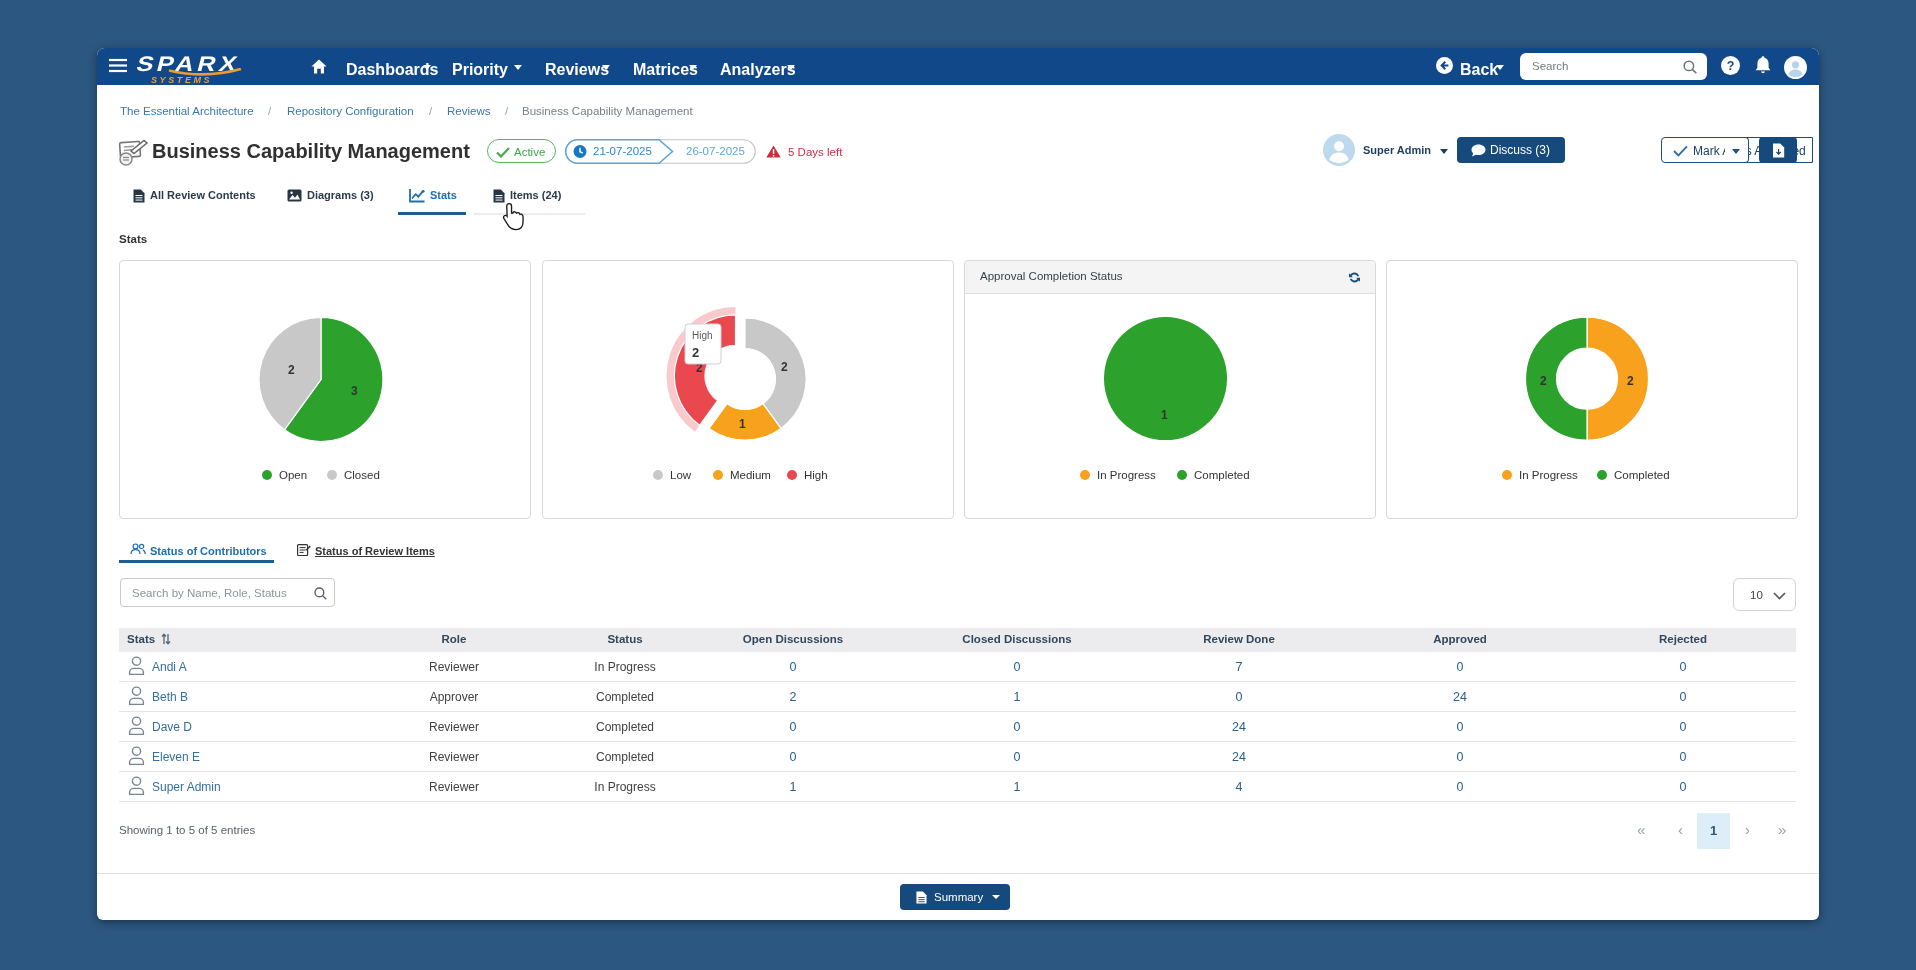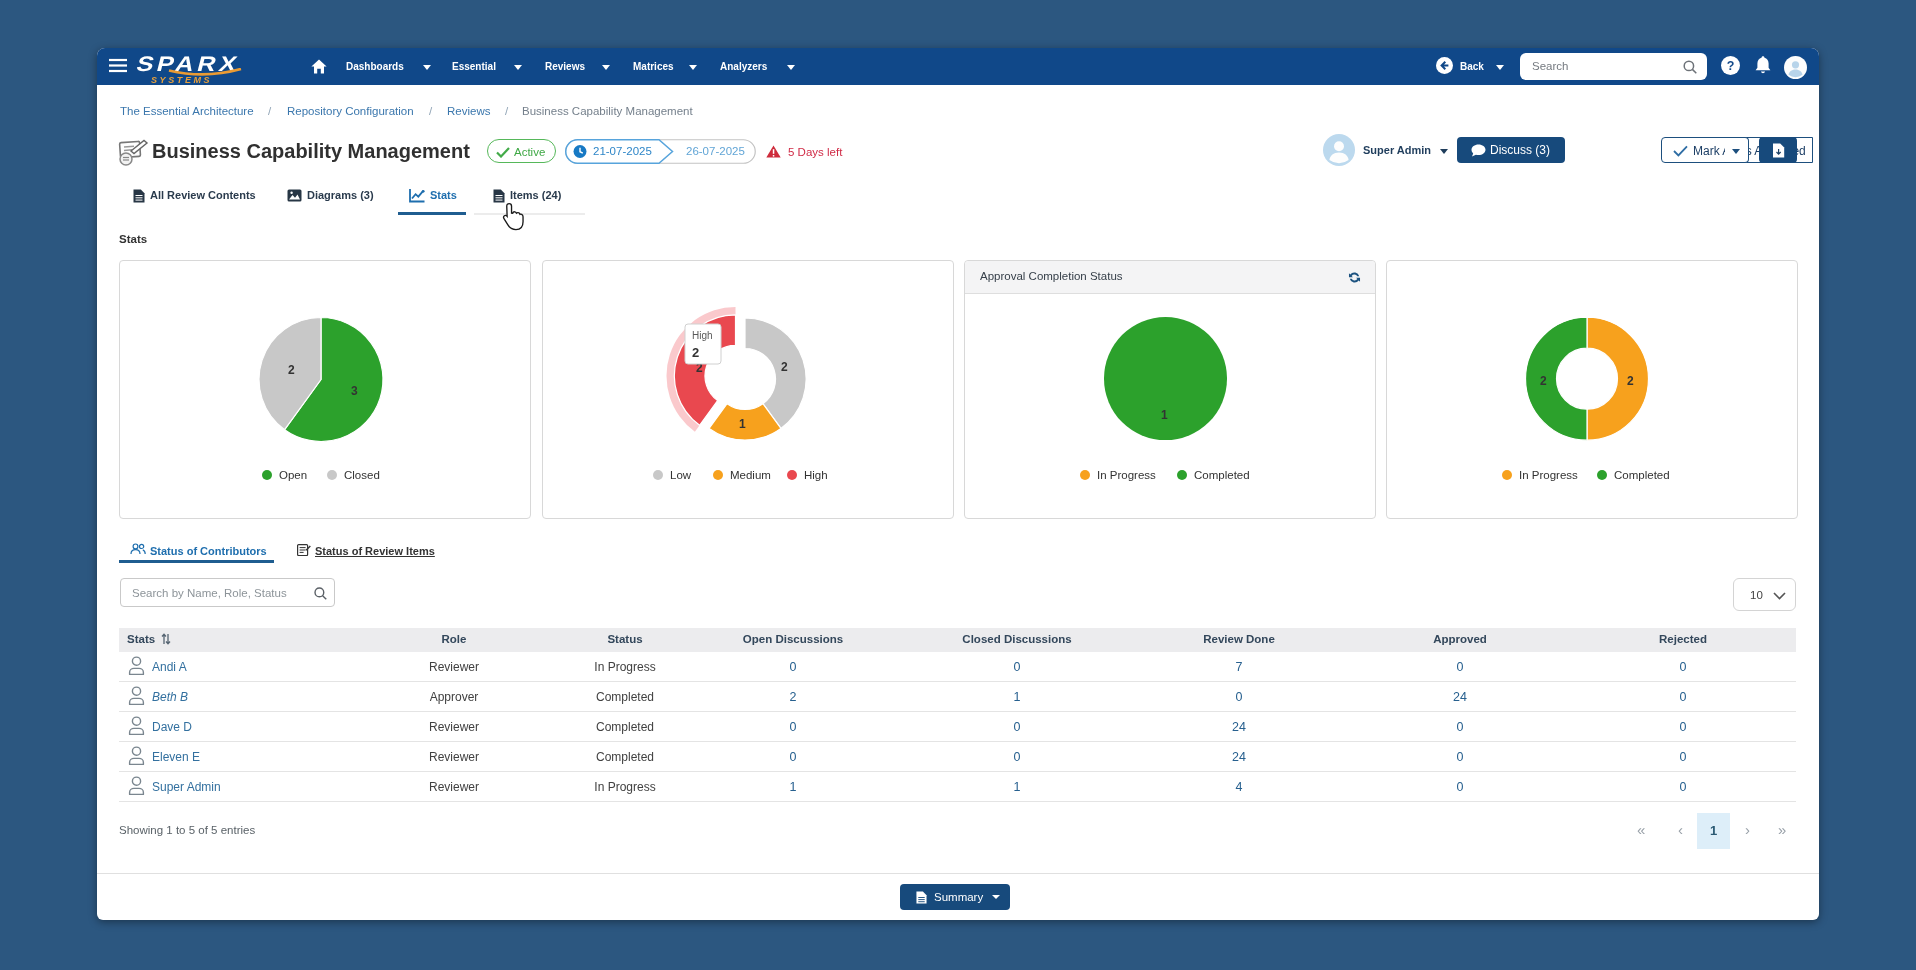--- a/index.html
+++ b/index.html
@@ -2,21 +2,21 @@
 <html><head>
 <meta charset="utf-8">
 <style>
   * { margin:0; padding:0; box-sizing:border-box; }
   html,body { width:1916px; height:970px; background:#2c5780; font-family:"Liberation Sans",sans-serif; overflow:hidden; }
   .abs { position:absolute; }
   #win { position:absolute; left:97px; top:48px; width:1722px; height:872px; background:#fff; border-radius:8px 8px 6px 6px; box-shadow:0 2px 8px rgba(0,0,0,0.4); }
 
   
   #nav { position:absolute; left:0; top:0; width:1722px; height:37px; background:#104889; border-radius:8px 8px 0 0; }
-  .navtxt { position:absolute; color:#fff; font-size:10px; font-weight:bold; top:13px; }
+  .navtxt { position:absolute; color:#fff; font-size:16px; font-weight:bold; top:13px; }
   .caret-w { position:absolute; top:17px; width:0; height:0; border-left:4px solid transparent; border-right:4px solid transparent; border-top:5px solid #fff; }
 
   
   .crumb { position:absolute; top:57px; font-size:11.5px; color:#3b77ad; }
   .crumb-sep { color:#8fa3b5; }
   .crumb-last { color:#75808c; }
 
   
   #title { position:absolute; left:55px; top:92px; font-size:20px; font-weight:bold; color:#303030; }
   #chip-active { position:absolute; left:390px; top:91px; width:69px; height:24px; border:1.5px solid #56b85a; border-radius:12px; background:#fff; }
@@ -81,21 +81,21 @@
       <svg class="abs" style="left:27px; top:16px;" width="76" height="9" viewBox="0 0 76 9">
           <path d="M2 2.5 Q 38 11 74 1" fill="none" stroke="#eb9b33" stroke-width="2.8"></path>
         </svg>
       <span class="abs" style="left:11px; top:23px; font-size:9px; font-style:italic; font-weight:bold; color:#e8a03c; letter-spacing:2.6px;">SYSTEMS</span>
     </div>
     <svg class="abs" style="left:214px; top:11px;" width="16" height="15" viewBox="0 0 16 15">
         <path d="M8 0.5 L15.6 7.5 L13 7.5 L13 14.5 L9.8 14.5 L9.8 9.7 L6.2 9.7 L6.2 14.5 L3 14.5 L3 7.5 L0.4 7.5 Z" fill="#fff"></path>
       </svg>
     <span class="navtxt" style="left:249px;">Dashboards</span>
       <span class="caret-w" style="left:326px;"></span>
-    <span class="navtxt" style="left:355px;">Essential</span>
+    <span class="navtxt" style="left:355px;">Priority</span>
       <span class="caret-w" style="left:417px;"></span>
     <span class="navtxt" style="left:448px;">Reviews</span>
       <span class="caret-w" style="left:505px;"></span>
     <span class="navtxt" style="left:536px;">Matrices</span>
       <span class="caret-w" style="left:592px;"></span>
     <span class="navtxt" style="left:623px;">Analyzers</span>
       <span class="caret-w" style="left:690px;"></span>
     <svg class="abs" style="left:1339px; top:9px;" width="17" height="17" viewBox="0 0 17 17">
         <circle cx="8.5" cy="8.5" r="8.5" fill="#fff"></circle>
         <path d="M9.3 4.8 L5.6 8.5 L9.3 12.2 M5.6 8.5 L12.4 8.5" fill="none" stroke="#104889" stroke-width="2"></path>
@@ -362,21 +362,21 @@
   <span class="tdnum" style="left:920px; top:612px;">0</span>
   <span class="tdnum" style="left:1142px; top:612px;">7</span>
   <span class="tdnum" style="left:1363px; top:612px;">0</span>
   <span class="tdnum" style="left:1586px; top:612px;">0</span>
   <svg class="abs" style="left:31px; top:638px;" width="17" height="20" viewBox="0 0 17 20">
       <g fill="none" stroke="#7a868f" stroke-width="1.4">
         <circle cx="8.5" cy="5.2" r="4.1"></circle>
         <path d="M1.6 18.4 L1.6 16.4 C1.6 14 3.6 12.4 6 12.4 L11 12.4 C13.4 12.4 15.4 14 15.4 16.4 L15.4 18.4 Z" stroke-linejoin="round"></path>
       </g>
     </svg>
-  <span class="tname" style="top:642px;font-style:italic;">Beth B</span>
+  <span class="tname" style="top:642px;">Beth B</span>
   <span class="td" style="left:357px; top:642px;">Approver</span>
   <span class="td" style="left:528px; top:642px;">Completed</span>
   <span class="tdnum" style="left:696px; top:642px;">2</span>
   <span class="tdnum" style="left:920px; top:642px;">1</span>
   <span class="tdnum" style="left:1142px; top:642px;">0</span>
   <span class="tdnum" style="left:1363px; top:642px;">24</span>
   <span class="tdnum" style="left:1586px; top:642px;">0</span>
   <svg class="abs" style="left:31px; top:668px;" width="17" height="20" viewBox="0 0 17 20">
       <g fill="none" stroke="#7a868f" stroke-width="1.4">
         <circle cx="8.5" cy="5.2" r="4.1"></circle>

